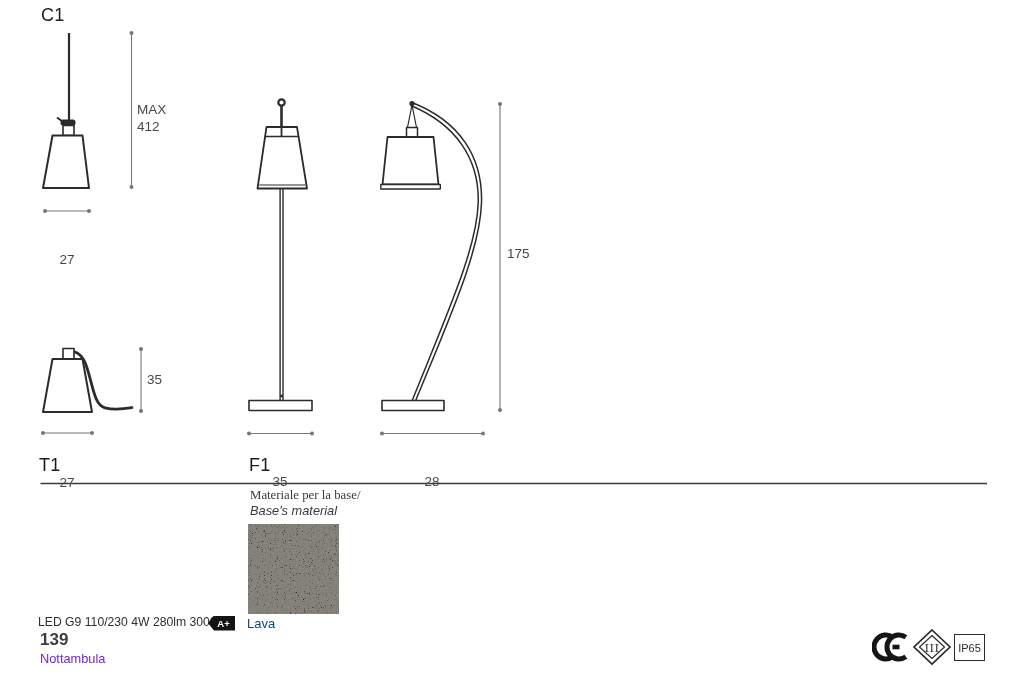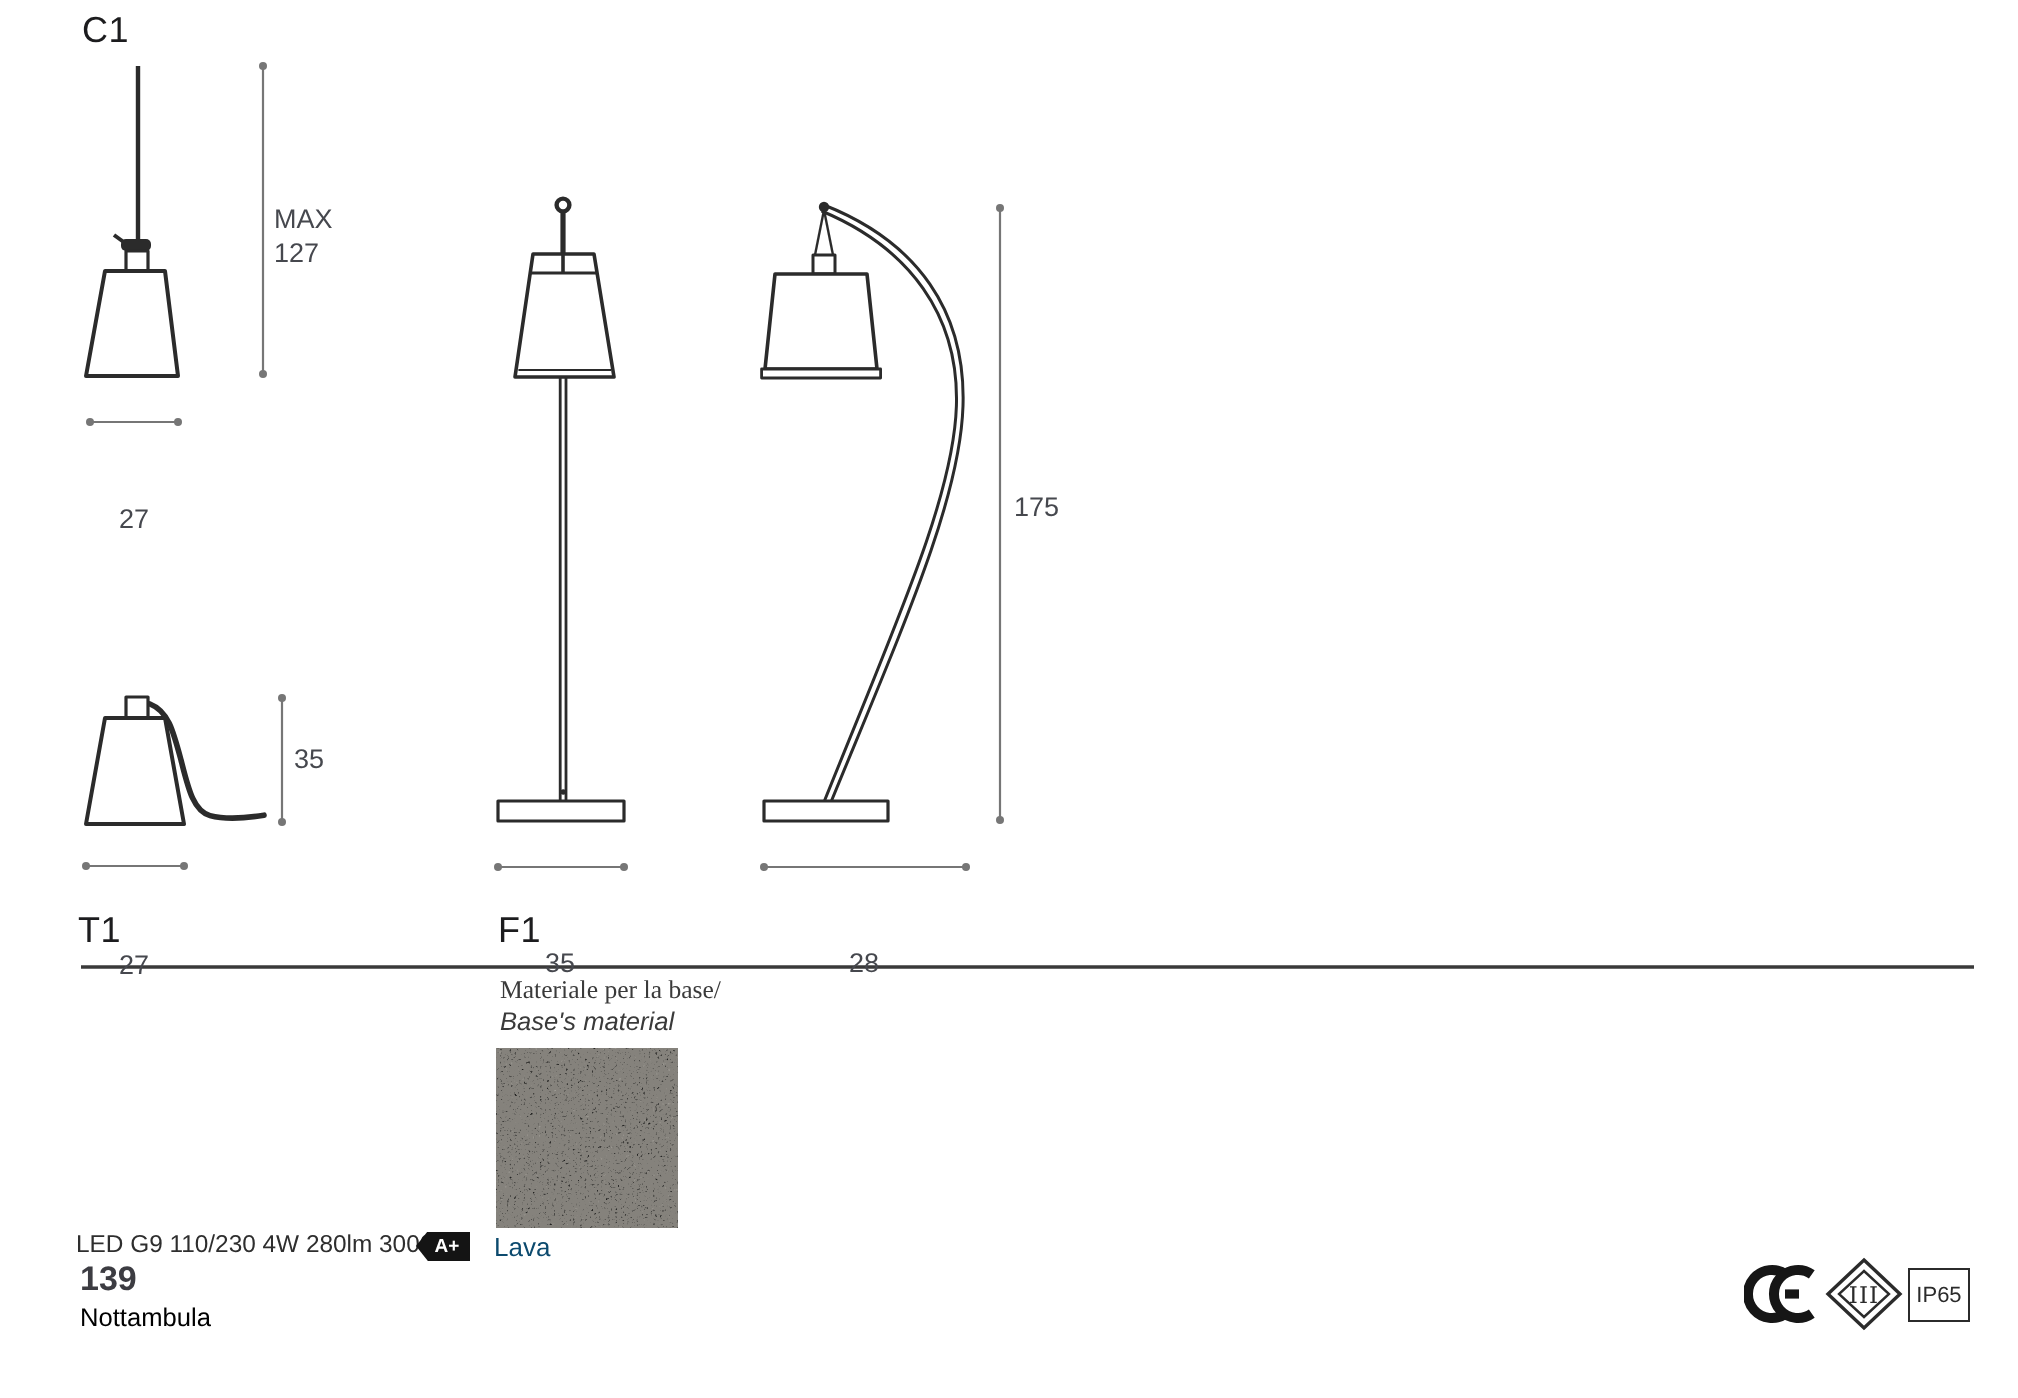--- a/index.html
+++ b/index.html
@@ -10,21 +10,21 @@
   }
   .abs{position:absolute;}
   .sec-label{font-size:18px;font-weight:400;color:#1c1c1e;letter-spacing:.2px;}
   .dim-text{font-size:13.5px;color:#46484e;}
   .dim-center{text-align:center;width:30px;margin-top:36px;}
   .mat-line1{font-size:12.8px;color:#3a3a3a;font-family:Liberation Serif, serif;}
   .mat-line2{font-size:12.8px;color:#3a3a3a;font-style:italic;}
   .swatch-label{font-size:13px;color:#0c4a6e;}
   .led-spec{font-size:12.2px;color:#2e2e2e;}
   .page-num{font-size:17px;font-weight:600;color:#3c3c42;}
-  .prod-name{font-size:12.8px;color:#000000;text-align:right;}
+  .prod-name{font-size:12.8px;color:#6d28d9;text-align:right;}
   .energy-badge{
     width:27px;height:15px;background:#141414;color:#ffffff;
     font-size:9.5px;font-weight:700;display:flex;align-items:center;justify-content:center;
     padding-left:4px;box-sizing:border-box;
     clip-path:polygon(0% 50%, 22% 0%, 100% 0%, 100% 100%, 22% 100%);
   }
   .ip-box{
     width:31px;height:27px;border:1.7px solid #2b2b2b;box-sizing:border-box;
     display:flex;align-items:center;justify-content:center;
     font-size:11px;color:#2b2b2b;background:#fff;
@@ -111,21 +111,21 @@
   </g>
 
   <line x1="40.5" y1="483.5" x2="987" y2="483.5" stroke="#3a3a3a" stroke-width="1.7"></line>
 </svg>
 
 <div class="abs sec-label" style="left:41px;top:5px">C1</div>
 <div class="abs sec-label" style="left:39px;top:455px">T1</div>
 <div class="abs sec-label" style="left:249px;top:455px">F1</div>
 
 <div class="abs dim-text" style="left:137px;top:102px">MAX</div>
-<div class="abs dim-text" style="left:137px;top:119px">127</div>
+<div class="abs dim-text" style="left:137px;top:119px">412</div>
 <div class="abs dim-text dim-center" style="left:52px;top:216px">27</div>
 
 <div class="abs dim-text" style="left:147px;top:372px">35</div>
 <div class="abs dim-text dim-center" style="left:52px;top:439px">27</div>
 
 <div class="abs dim-text dim-center" style="left:265px;top:438px">35</div>
 <div class="abs dim-text" style="left:507px;top:246px">175</div>
 <div class="abs dim-text dim-center" style="left:417px;top:438px">28</div>
 
 <div class="abs mat-line1" style="left:250px;top:488px">Materiale per la base/</div>

